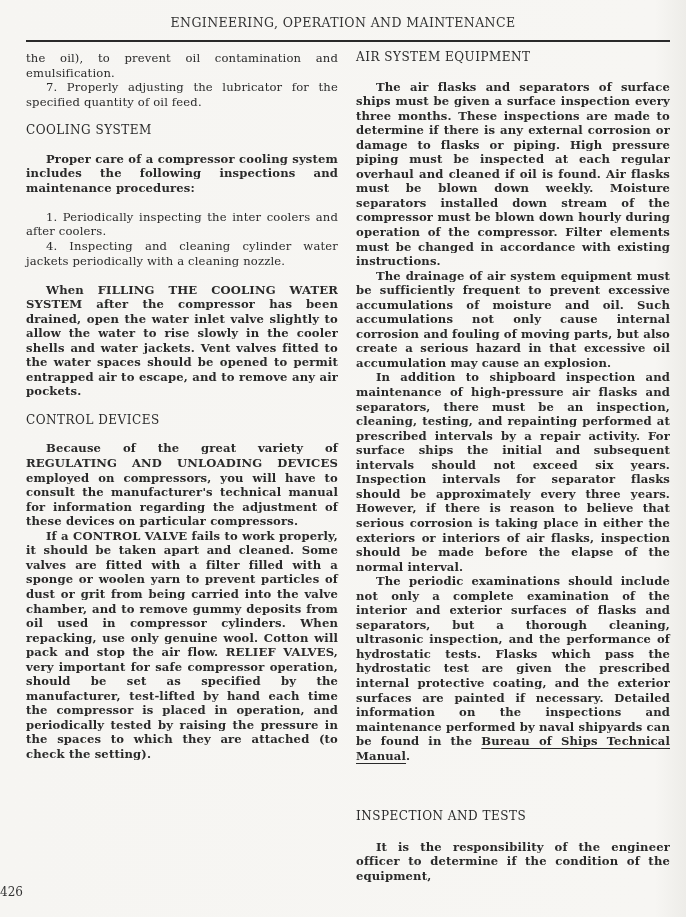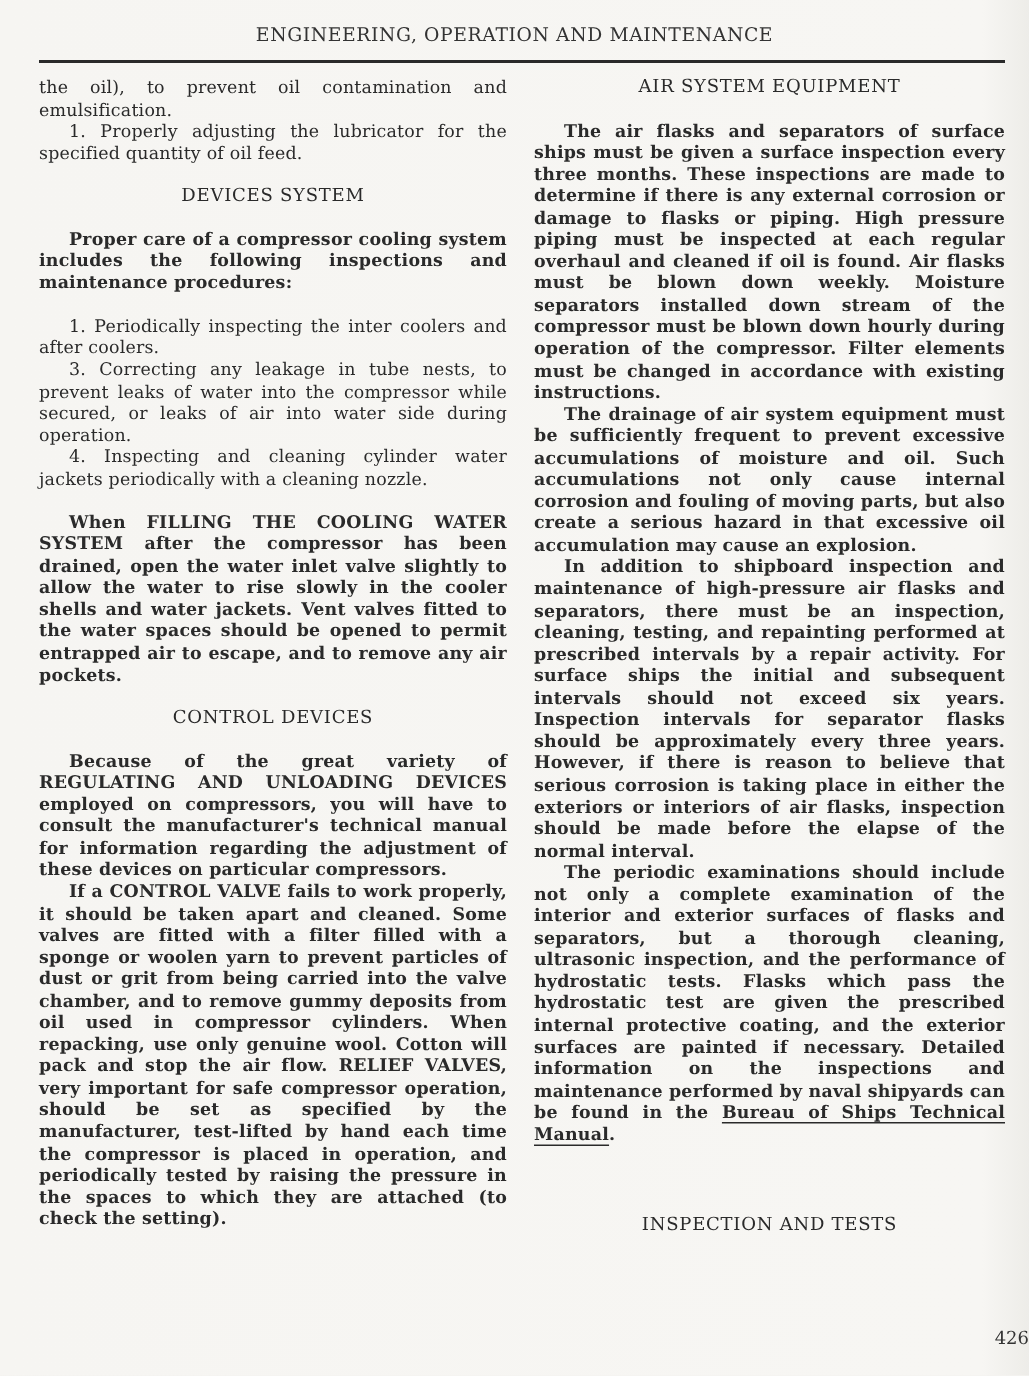--- a/index.html
+++ b/index.html
@@ -54,71 +54,71 @@
       margin: 0;
       text-indent: 0;
     }
     .col p.ind { text-indent: 20px; font-weight: bold; }
     .col p.item { text-indent: 20px; }
     .col h2 {
       font-weight: normal;
       font-size: 12px;
       letter-spacing: 0.5px;
       margin: 14px 0 14px 0;
-      text-align: center;
+      text-align: left;
     }
     .col h2.first { margin-top: 0; margin-bottom: 15px; }
     .col h2.center {
       margin: 46px 0 16px 0;
     }
     .gap { height: 14.5px; }
     .underline {
       text-decoration: underline;
       text-underline-offset: 3px;
     }
     .page-number {
       position: absolute;
       top: 885px;
       left: 0;
       width: 686px;
-      text-align: right;
+      text-align: left;
       font-size: 12px;
       color: #333;
     }
   </style>
 </head>
 <body>
 
 <div class="page">
 
   <div class="running-head">ENGINEERING, OPERATION AND MAINTENANCE</div>
   <div class="head-rule"></div>
 
   <div class="col left">
     <p>the oil), to prevent oil contamination and emulsification.</p>
-    <p class="item">1. Properly adjusting the lubricator for the specified quantity of oil feed.</p>
+    <p class="item">7. Properly adjusting the lubricator for the specified quantity of oil feed.</p>
 
-    <h2>DEVICES SYSTEM</h2>
+    <h2>COOLING SYSTEM</h2>
     <p class="ind">Proper care of a compressor cooling system includes the following inspections and maintenance procedures:</p>
     <div class="gap"></div>
     <p class="item">1. Periodically inspecting the inter coolers and after coolers.</p>
-    <p class="item">3. Correcting any leakage in tube nests, to prevent leaks of water into the compressor while secured, or leaks of air into water side during operation.</p>
     <p class="item">4. Inspecting and cleaning cylinder water jackets periodically with a cleaning nozzle.</p>
     <div class="gap"></div>
     <p class="ind">When FILLING THE COOLING WATER SYSTEM after the compressor has been drained, open the water inlet valve slightly to allow the water to rise slowly in the cooler shells and water jackets. Vent valves fitted to the water spaces should be opened to permit entrapped air to escape, and to remove any air pockets.</p>
 
     <h2>CONTROL DEVICES</h2>
     <p class="ind">Because of the great variety of REGULATING AND UNLOADING DEVICES employed on compressors, you will have to consult the manufacturer's technical manual for information regarding the adjustment of these devices on particular compressors.</p>
     <p class="ind">If a CONTROL VALVE fails to work properly, it should be taken apart and cleaned. Some valves are fitted with a filter filled with a sponge or woolen yarn to prevent particles of dust or grit from being carried into the valve chamber, and to remove gummy deposits from oil used in compressor cylinders. When repacking, use only genuine wool. Cotton will pack and stop the air flow. RELIEF VALVES, very important for safe compressor operation, should be set as specified by the manufacturer, test-lifted by hand each time the compressor is placed in operation, and periodically tested by raising the pressure in the spaces to which they are attached (to check the setting).</p>
   </div>
 
   <div class="col right">
     <h2 class="first">AIR SYSTEM EQUIPMENT</h2>
     <p class="ind">The air flasks and separators of surface ships must be given a surface inspection every three months. These inspections are made to determine if there is any external corrosion or damage to flasks or piping. High pressure piping must be inspected at each regular overhaul and cleaned if oil is found. Air flasks must be blown down weekly. Moisture separators installed down stream of the compressor must be blown down hourly during operation of the compressor. Filter elements must be changed in accordance with existing instructions.</p>
     <p class="ind">The drainage of air system equipment must be sufficiently frequent to prevent excessive accumulations of moisture and oil. Such accumulations not only cause internal corrosion and fouling of moving parts, but also create a serious hazard in that excessive oil accumulation may cause an explosion.</p>
     <p class="ind">In addition to shipboard inspection and maintenance of high-pressure air flasks and separators, there must be an inspection, cleaning, testing, and repainting performed at prescribed intervals by a repair activity. For surface ships the initial and subsequent intervals should not exceed six years. Inspection intervals for separator flasks should be approximately every three years. However, if there is reason to believe that serious corrosion is taking place in either the exteriors or interiors of air flasks, inspection should be made before the elapse of the normal interval.</p>
     <p class="ind"><span>The periodic examinations should include not only a complete examination of the interior and exterior surfaces of flasks and separators, but a thorough cleaning, ultrasonic inspection, and the performance of hydrostatic tests. Flasks which pass the hydrostatic test are given the prescribed internal protective coating, and the exterior surfaces are painted if necessary. Detailed information on the inspections and maintenance performed by naval shipyards can be found in the </span><span class="underline">Bureau of Ships Technical Manual</span><span>.</span></p>
 
     <h2 class="center">INSPECTION AND TESTS</h2>
+    <p class="ind">It is the responsibility of the engineer officer to determine if the condition of the equipment,</p>
   </div>
 
   <div class="page-number">426</div>
 </div>
 
 </body></html>

